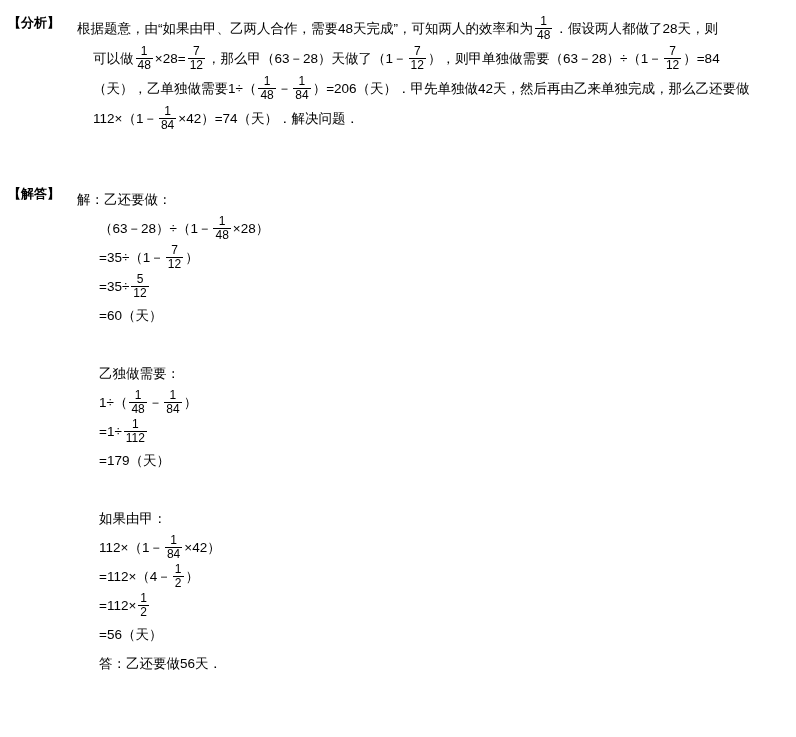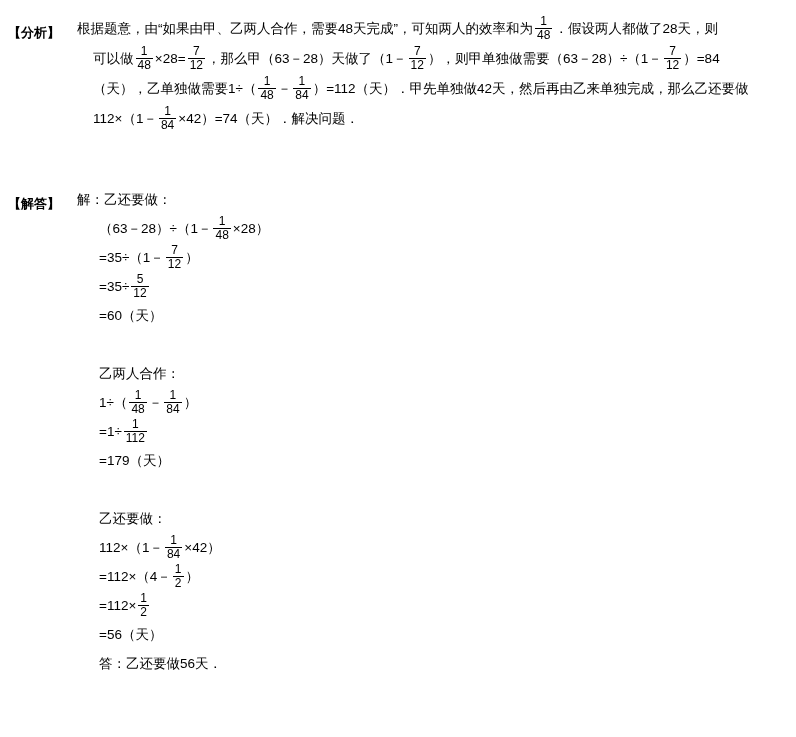--- a/index.html
+++ b/index.html
@@ -28,21 +28,20 @@
     width: 796px;
   }
   .sec-label {
     position: absolute;
     left: 8px;
     top: 0;
     font-weight: bold;
     font-family: "Liberation Sans", "DejaVu Sans", sans-serif;
     font-size: 13px;
     white-space: nowrap;
-    margin-top: 10px;
   }
   .body-block {
     position: absolute;
     left: 77px;
     top: 0;
     width: 726px;
   }
   .line {
     line-height: 30px;
     min-height: 30px;
@@ -91,40 +90,40 @@
 </head>
 <body>
 
 <div class="page">
 
   <div class="section" id="analysis-section" style="top:14px;">
     <div class="sec-label">【分析】</div>
     <div class="body-block" id="analysis-body">
         <div class="line ind1"><span class="txt">根据题意，由“如果由甲、乙两人合作，需要48天完成”，可知两人的效率和为</span><span class="frac"><span class="num">1</span><span class="den">48</span></span><span class="txt">．假设两人都做了28天，则</span></div>
         <div class="line ind2"><span class="txt">可以做</span><span class="frac"><span class="num">1</span><span class="den">48</span></span><span class="txt">×28=</span><span class="frac"><span class="num">7</span><span class="den">12</span></span><span class="txt">，那么甲（63－28）天做了（1－</span><span class="frac"><span class="num">7</span><span class="den">12</span></span><span class="txt">），则甲单独做需要（63－28）÷（1－</span><span class="frac"><span class="num">7</span><span class="den">12</span></span><span class="txt">）=84</span></div>
-        <div class="line ind2"><span class="txt">（天），乙单独做需要1÷（</span><span class="frac"><span class="num">1</span><span class="den">48</span></span><span class="txt">－</span><span class="frac"><span class="num">1</span><span class="den">84</span></span><span class="txt">）=112（天）．甲先单独做42天，然后再由乙来单独完成，那么乙还要做</span></div>
+        <div class="line ind2"><span class="txt">（天），乙单独做需要1÷（</span><span class="frac"><span class="num">1</span><span class="den">48</span></span><span class="txt">－</span><span class="frac"><span class="num">1</span><span class="den">84</span></span><span class="txt">）=206（天）．甲先单独做42天，然后再由乙来单独完成，那么乙还要做</span></div>
         <div class="line ind2"><span class="txt">112×（1－</span><span class="frac"><span class="num">1</span><span class="den">84</span></span><span class="txt">×42）=74（天）．解决问题．</span></div>
       </div>
   </div>
 
   <div class="section" id="answer-section" style="top:185px;">
     <div class="sec-label">【解答】</div>
     <div class="body-block" id="answer-body">
         <div class="ans-line"><span class="txt">解：乙还要做：</span></div>
         <div class="ans-line ans-ind"><span class="txt">（63－28）÷（1－</span><span class="frac"><span class="num">1</span><span class="den">48</span></span><span class="txt">×28）</span></div>
         <div class="ans-line ans-ind"><span class="txt">=35÷（1－</span><span class="frac"><span class="num">7</span><span class="den">12</span></span><span class="txt">）</span></div>
         <div class="ans-line ans-ind"><span class="txt">=35÷</span><span class="frac"><span class="num">5</span><span class="den">12</span></span></div>
         <div class="ans-line ans-ind"><span class="txt">=60（天）</span></div>
         <div class="ans-line ans-ind blank-line"></div>
-        <div class="ans-line ans-ind"><span class="txt">乙两人合作：</span></div>
+        <div class="ans-line ans-ind"><span class="txt">乙独做需要：</span></div>
         <div class="ans-line ans-ind"><span class="txt">1÷（</span><span class="frac"><span class="num">1</span><span class="den">48</span></span><span class="txt">－</span><span class="frac"><span class="num">1</span><span class="den">84</span></span><span class="txt">）</span></div>
         <div class="ans-line ans-ind"><span class="txt">=1÷</span><span class="frac"><span class="num">1</span><span class="den">112</span></span></div>
         <div class="ans-line ans-ind"><span class="txt">=179（天）</span></div>
         <div class="ans-line ans-ind blank-line"></div>
-        <div class="ans-line ans-ind"><span class="txt">乙还要做：</span></div>
+        <div class="ans-line ans-ind"><span class="txt">如果由甲：</span></div>
         <div class="ans-line ans-ind"><span class="txt">112×（1－</span><span class="frac"><span class="num">1</span><span class="den">84</span></span><span class="txt">×42）</span></div>
         <div class="ans-line ans-ind"><span class="txt">=112×（4－</span><span class="frac"><span class="num">1</span><span class="den">2</span></span><span class="txt">）</span></div>
         <div class="ans-line ans-ind"><span class="txt">=112×</span><span class="frac"><span class="num">1</span><span class="den">2</span></span></div>
         <div class="ans-line ans-ind"><span class="txt">=56（天）</span></div>
         <div class="ans-line ans-ind"><span class="txt">答：乙还要做56天．</span></div>
       </div>
   </div>
 
 </div>
 

